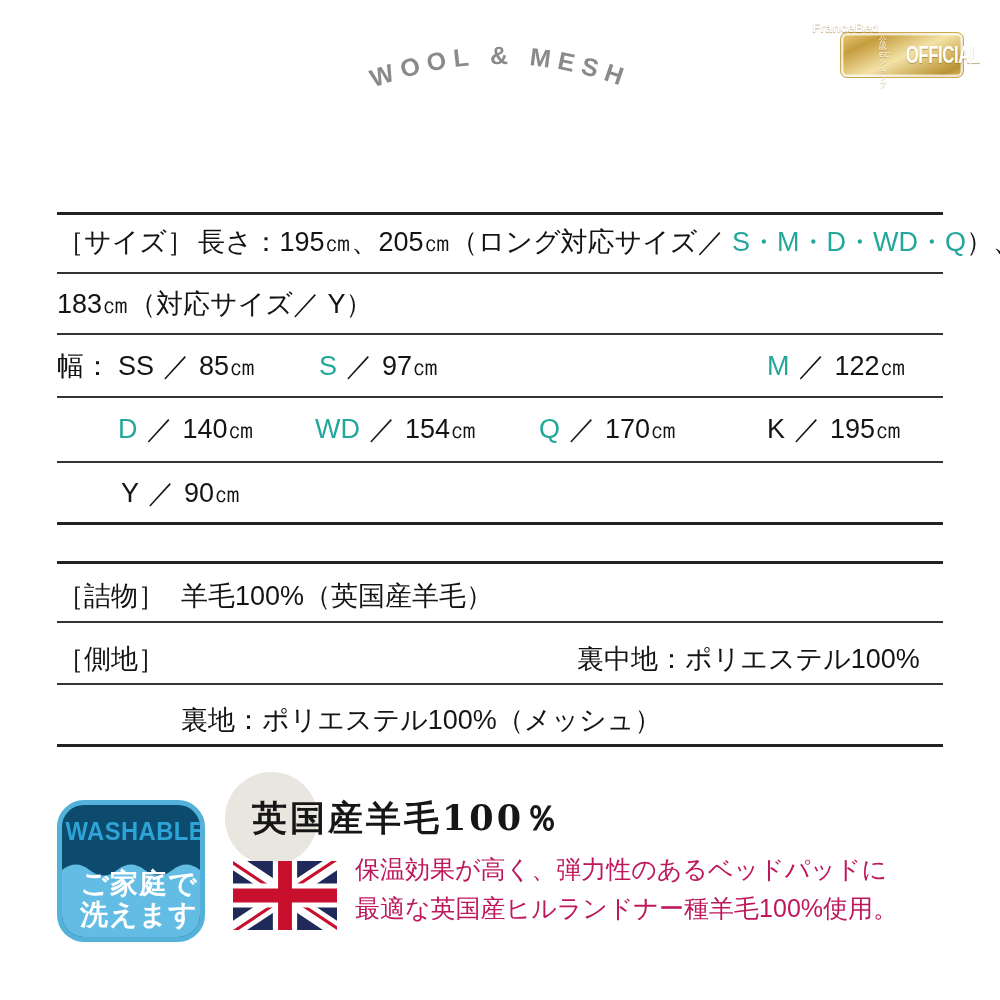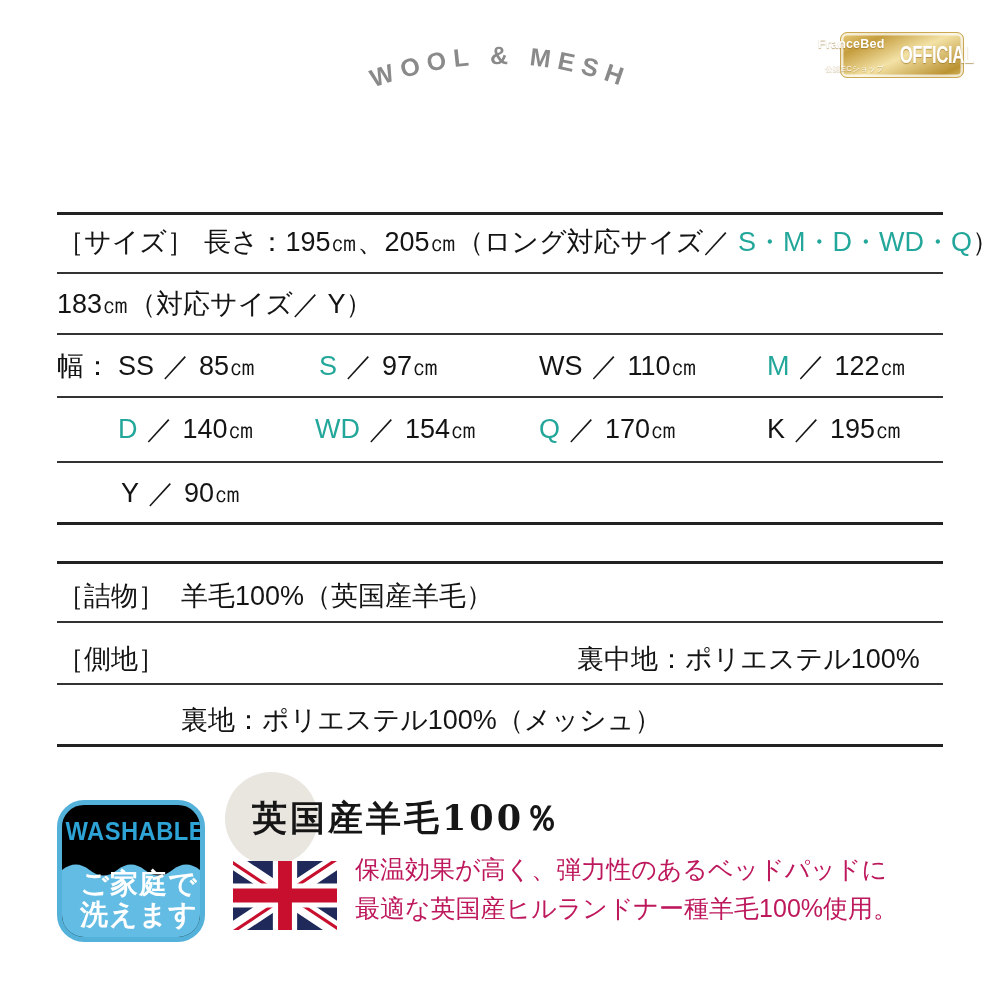--- a/index.html
+++ b/index.html
@@ -5,45 +5,45 @@
   html,body{margin:0;padding:0;background:#fff;}
   .canvas{position:relative;width:1000px;height:1000px;background:#fff;overflow:hidden;
           font-family:"Liberation Sans","DejaVu Sans",sans-serif;color:#141414;}
   
   .arch-svg{position:absolute;left:310px;top:22px;width:380px;height:90px;}
   .official-badge{position:absolute;left:840px;top:32px;width:122px;height:44px;border-radius:7px;
     border:1.5px solid #c9a851;
     background:linear-gradient(155deg,#e8cd7c 0%,#c59d3e 22%,#f3e2a6 52%,#ba9232 88%,#d9bc6b 100%);
     box-shadow:inset 0 0 0 2.5px rgba(255,255,255,.72);
     display:flex;align-items:center;justify-content:center;gap:4px;color:#fff;}
-  .badge-left{display:flex;flex-direction:column;align-items:flex-end;line-height:1;
+  .badge-left{display:flex;flex-direction:row;align-items:flex-start;line-height:1;
     text-shadow:0 1px 1px rgba(140,100,20,.55);}
   .badge-brand{font-size:12.5px;font-weight:bold;letter-spacing:.2px;}
   .badge-sub{font-size:7.5px;margin-top:14px;letter-spacing:.4px;}
   .badge-official{font-size:22px;font-weight:bold;display:inline-block;
     transform:scale(.76,1.12);transform-origin:center;letter-spacing:-.5px;
     text-shadow:0 1px 1px rgba(140,100,20,.55);}
   .product-title{position:absolute;left:0;top:108px;width:1000px;text-align:center;
     font-family:"DejaVu Serif","Liberation Serif",serif;font-weight:600;
     font-size:46px;letter-spacing:6px;color:#111;}
   
   .spec{position:absolute;left:57px;top:0;width:886px;}
   .rule{position:absolute;left:0;width:886px;background:#222;}
   .rule.thick{height:3px;}
   .rule.thin{height:1.5px;background:#333;}
   .trow{position:absolute;left:0;width:886px;font-size:27px;line-height:34px;white-space:nowrap;}
-  .flexrow{display:flex;gap:10px;}
+  .flexrow{display:flex;gap:4px;}
   .lbl{flex:0 0 auto;}
   .teal{color:#23a79a;}
   .cell{position:absolute;top:0;white-space:nowrap;}
   .slash{margin:0 9px;}
   .indent{position:absolute;}
   
   .washable{position:absolute;left:57px;top:800px;width:148px;height:142px;border-radius:27px;
-    border:5px solid #54b1da;background:#000000;overflow:hidden;box-sizing:border-box;}
+    border:5px solid #54b1da;background:#0c4a6e;overflow:hidden;box-sizing:border-box;}
   .washable-top{position:absolute;left:0;top:12px;width:100%;text-align:center;
     font-size:25px;font-weight:bold;color:#2da3d6;letter-spacing:.5px;transform:scale(.95,1.05);}
   .washable-wave{position:absolute;left:0;bottom:0;width:100%;height:78px;}
   .washable-bottom{position:absolute;left:0;bottom:7px;width:100%;text-align:center;
     font-size:28px;line-height:31px;font-weight:bold;color:#fff;letter-spacing:1px;margin-left:8px;}
   
   .wool-circle{position:absolute;left:225px;top:772px;width:93px;height:93px;border-radius:50%;
     background:#e9e6e0;}
   .wool-heading{position:absolute;left:252px;top:795px;
     font-family:"DejaVu Serif","Liberation Serif",serif;font-weight:600;
@@ -93,21 +93,20 @@
     </div>
 
     <div class="trow" style="top:287px">
       <span>183㎝（対応サイズ／ Y）</span>
     </div>
 
     <div class="trow" style="top:349px">
       <span>幅：</span>
       <span class="cell" style="left:61px"><span>SS</span><span class="slash">／</span><span>85㎝</span></span>
       <span class="cell" style="left:262px"><span class="teal">S</span><span class="slash">／</span><span>97㎝</span></span>
-      <span class="cell" style="left:482px"><span>WS</span><span class="slash">／</span><span>110㎝</span></span>
       <span class="cell" style="left:710px"><span class="teal">M</span><span class="slash">／</span><span>122㎝</span></span>
     </div>
 
     <div class="trow" style="top:412px">
       <span class="cell" style="left:61px"><span class="teal">D</span><span class="slash">／</span><span>140㎝</span></span>
       <span class="cell" style="left:258px"><span class="teal">WD</span><span class="slash">／</span><span>154㎝</span></span>
       <span class="cell" style="left:482px"><span class="teal">Q</span><span class="slash">／</span><span>170㎝</span></span>
       <span class="cell" style="left:710px"><span>K</span><span class="slash">／</span><span>195㎝</span></span>
     </div>
 

